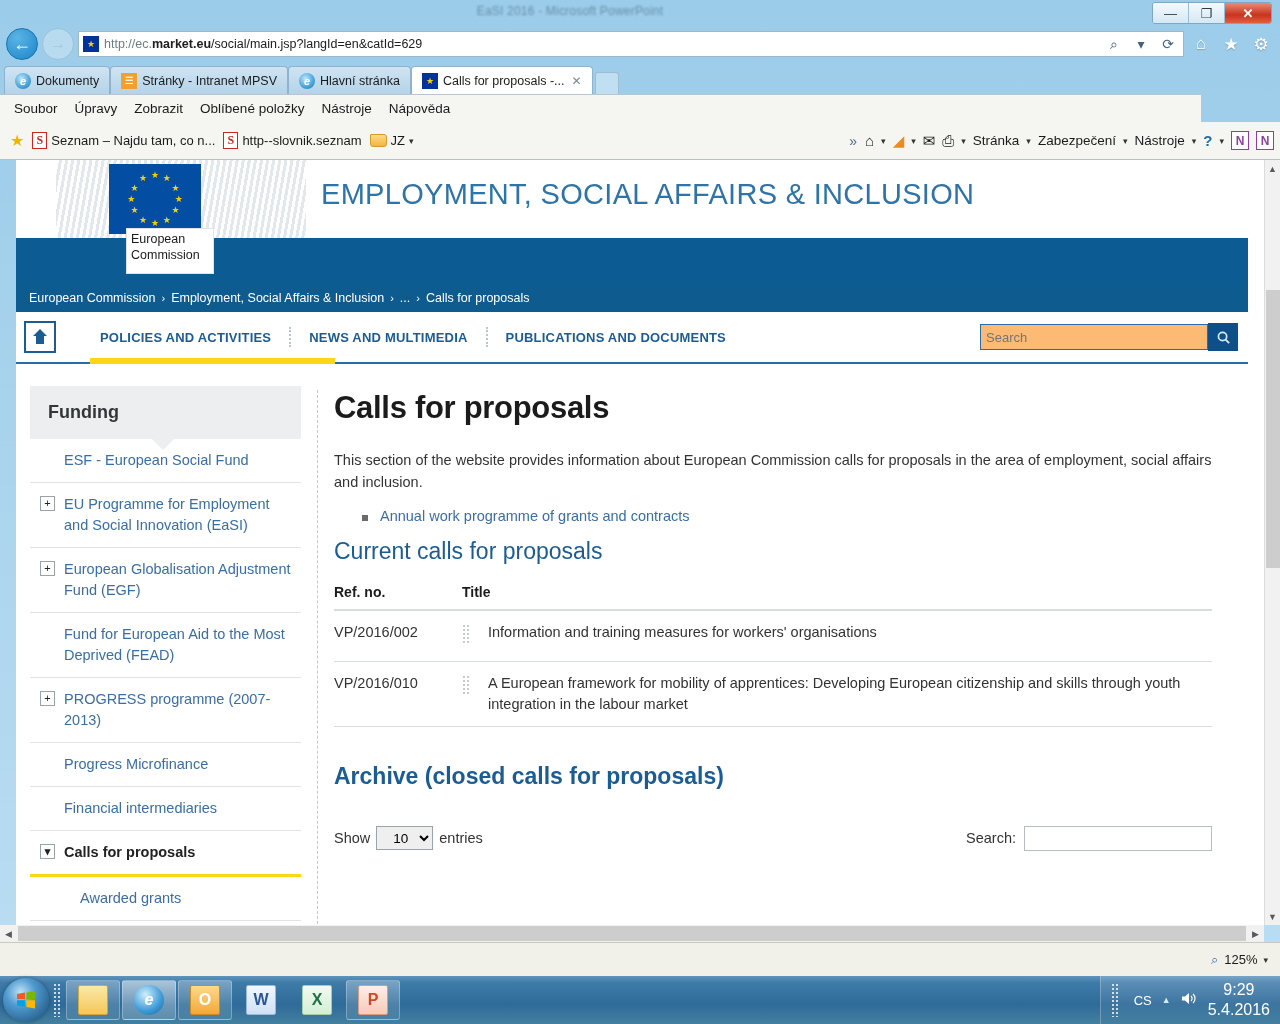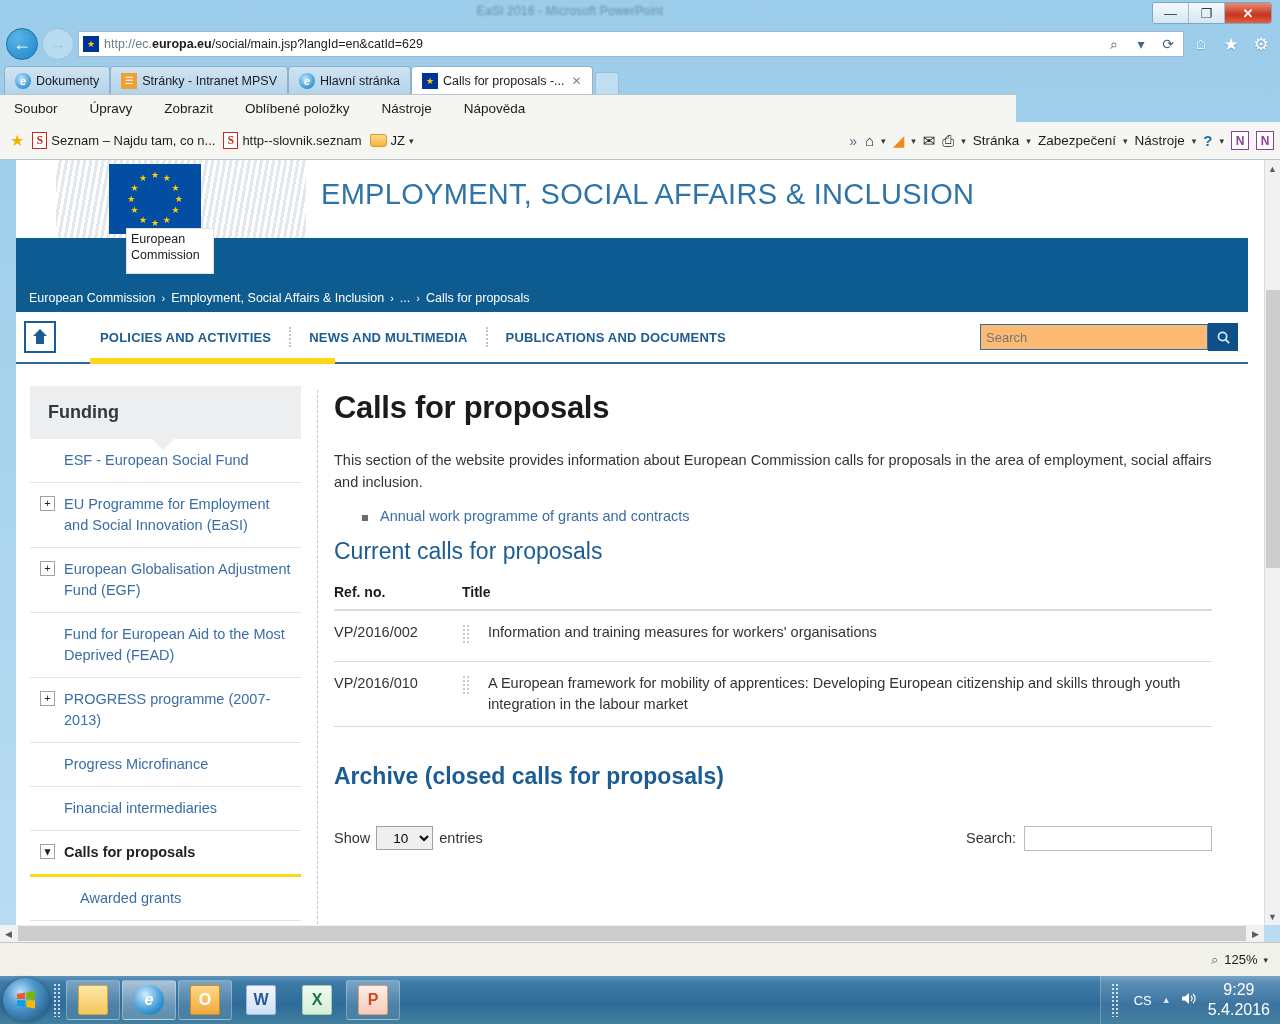--- a/index.html
+++ b/index.html
@@ -102,23 +102,23 @@
   .eu-ico { background: #003399; color: #ffcc00; font-size: 9px;
             display: flex; align-items: center; justify-content: center; }
   .tabclose { color: #7a8a94; font-size: 12px; margin-left: 2px; }
   #newtab {
     width: 24px; height: 22px; border: 1px solid #9dbdd4; border-bottom: none;
     border-radius: 3px 3px 0 0; background: rgba(255,255,255,.35); margin-left: 2px;
   }
 
   
   #menubar {
-    position: absolute; left: 0; top: 94px; width: 1016px; height: 28px;
+    position: absolute; left: 0; top: 94px; width: 1201px; height: 28px;
     background: #f5f6f1; border-top: 1px solid #b9c6cf;
-    display: flex; align-items: center; gap: 32px; padding-left: 14px;
+    display: flex; align-items: center; gap: 17px; padding-left: 14px;
     font-size: 13.5px; color: #1b1b1b;
   }
   #cmdbar {
     position: absolute; left: 0; top: 122px; width: 1280px; height: 38px;
     background: #f5f6f1; border-bottom: 1px solid #b5c2cb;
     display: flex; align-items: center; padding-left: 10px; font-size: 13.5px; color: #1b1b1b;
   }
   #favbtns { display: flex; align-items: center; gap: 8px; }
   .favitem { display: flex; align-items: center; gap: 4px; font-size: 13px; white-space: nowrap; }
   .s-ico {
@@ -362,21 +362,21 @@
     <div class="wc">❐</div>
     <div class="wc close">✕</div>
   </div>
 
   <div id="navrow">
     <div id="backbtn">←</div>
     <div id="fwdbtn">→</div>
     <div id="urlbar">
       <div id="eu-favicon">★</div>
       <div id="urltext">
-        <span>http://ec.</span><b>europa.eu</b><span class="dom">/social/main.jsp?langId=en&amp;catId=629</span>
+        <span>http://ec.</span><b>market.eu</b><span class="dom">/social/main.jsp?langId=en&amp;catId=629</span>
       </div>
       <div id="urlghost"></div>
       <div class="urlicon">⌕</div>
       <div class="urlicon">▾</div>
       <div class="urlicon">⟳</div>
     </div>
     <div class="ietool">⌂</div>
     <div class="ietool">★</div>
     <div class="ietool">⚙</div>
   </div>

